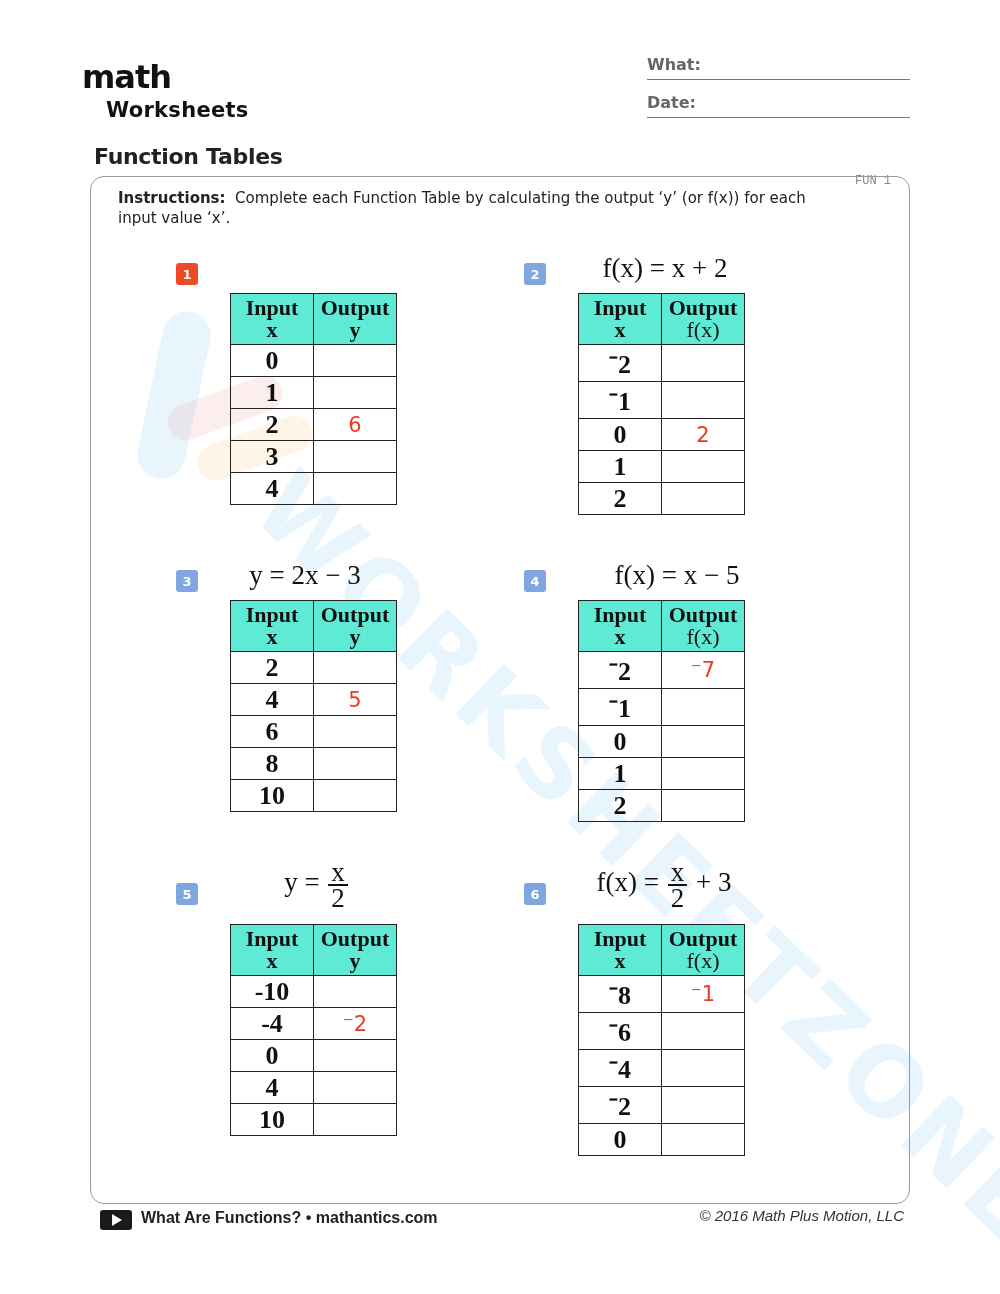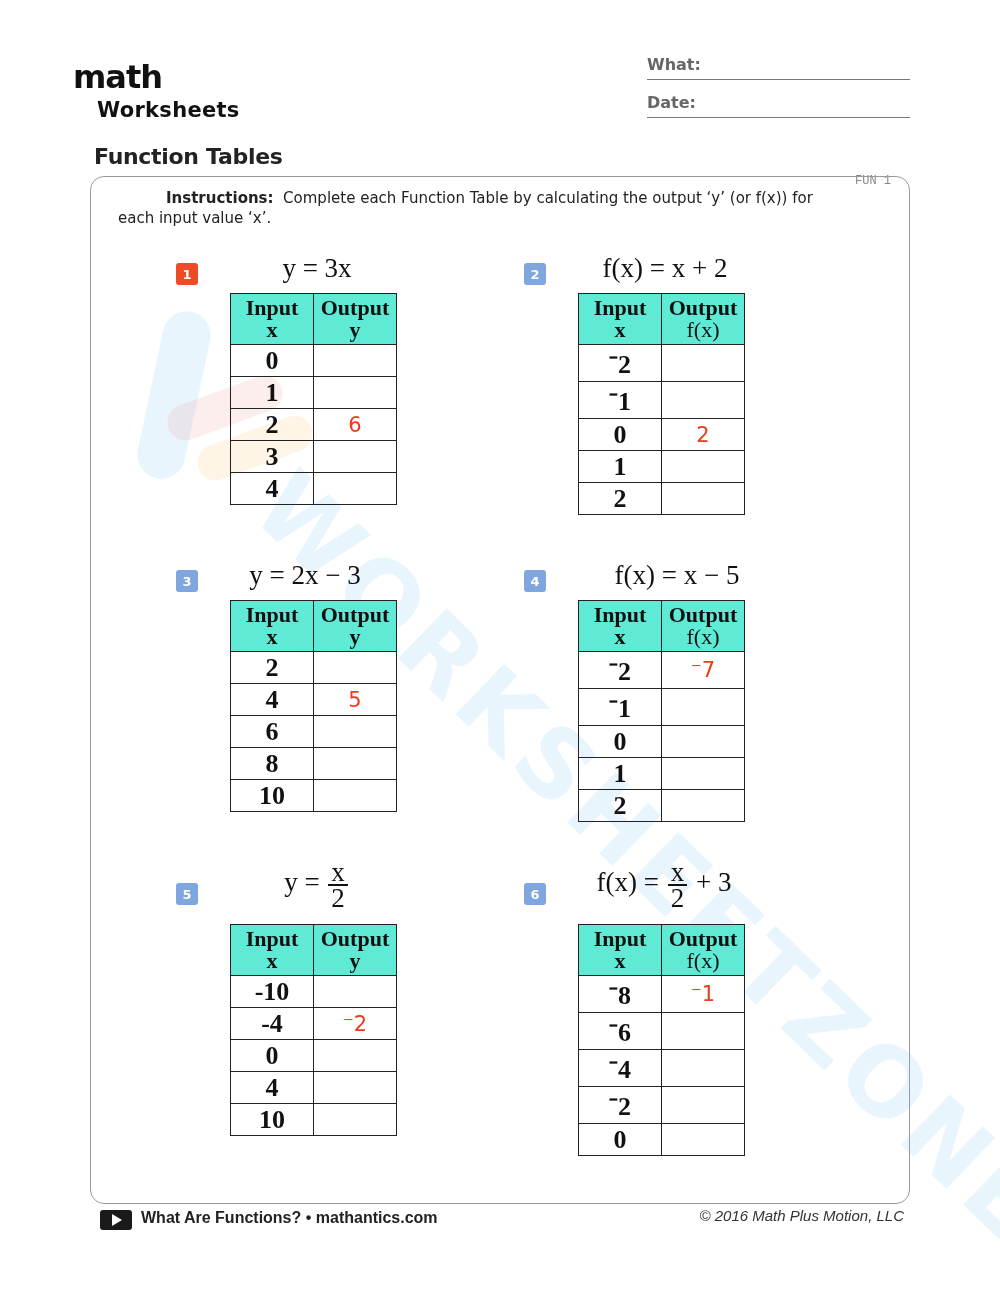--- a/index.html
+++ b/index.html
@@ -1,29 +1,29 @@
 <!DOCTYPE html>
 <html><head>
 <meta charset="utf-8">
 <style>
   html, body { margin:0; padding:0; }
   body { width:1000px; height:1294px; background:#ffffff; position:relative; overflow:hidden; font-family:"Liberation Sans", sans-serif; color:#111; }
-  .logo { position:absolute; left:71px; top:58px; width:200px; height:70px; }
+  .logo { position:absolute; left:80px; top:58px; width:200px; height:70px; }
   .logo-math { position:absolute; left:2px; top:0; font-family:"DejaVu Sans", sans-serif; font-weight:bold; font-size:32px; letter-spacing:-1px; color:#111; }
   .logo-antics { position:absolute; left:86px; top:-2px; font-family:"DejaVu Sans", sans-serif; font-weight:bold; font-size:34px; letter-spacing:-1px; }
   .logo-antics span { display:inline-block; }
   .logo-reg { font-size:9px; vertical-align:top; color:#777; }
   .logo-ws { position:absolute; left:26px; top:40px; font-family:"DejaVu Sans", sans-serif; font-weight:bold; font-size:21px; color:#111; letter-spacing:0.3px; }
   .field { position:absolute; left:647px; width:263px; border-bottom:1.5px solid #777; height:24px; }
   .field span { font-family:"DejaVu Sans", sans-serif; font-weight:bold; font-size:16px; color:#666; position:absolute; left:0; top:0; }
   .title { position:absolute; left:94px; top:144px; font-family:"DejaVu Sans", sans-serif; font-weight:bold; font-size:22px; color:#222; letter-spacing:-0.3px; }
   .code { position:absolute; left:855px; top:174px; font-family:"Liberation Mono", monospace; font-size:12px; color:#888; }
   .frame { position:absolute; left:90px; top:176px; width:820px; height:1028px; border:1.5px solid #999; border-radius:14px; box-sizing:border-box; }
   .instr { position:absolute; left:118px; top:188px; width:730px; font-family:"DejaVu Sans", sans-serif; font-size:15px; line-height:20px; color:#222; }
-  .instr b { font-weight:bold;margin-left:48px; }
+  .instr b { font-weight:bold; }
   .wm-text { position:absolute; left:310px; top:450px; transform:rotate(44deg); transform-origin:left top; font-family:"DejaVu Sans", sans-serif; font-weight:bold; font-size:96px; letter-spacing:6px; color:rgba(120,190,240,0.16); white-space:nowrap; }
   .wm-blob1 { position:absolute; left:150px; top:310px; width:48px; height:170px; background:rgba(120,190,240,0.16); border-radius:24px; transform:rotate(12deg); }
   .wm-blob2 { position:absolute; left:165px; top:390px; width:120px; height:36px; background:rgba(240,120,120,0.13); border-radius:18px; transform:rotate(-20deg); }
   .wm-blob3 { position:absolute; left:195px; top:430px; width:120px; height:36px; background:rgba(250,190,100,0.16); border-radius:18px; transform:rotate(-20deg); }
   .problem { position:absolute; width:300px; height:290px; }
   .badge { position:absolute; left:0; width:22px; height:22px; border-radius:3px; color:#fff; font-family:"DejaVu Sans", sans-serif; font-weight:bold; font-size:13px; display:flex; align-items:center; justify-content:center; }
   .eq { position:absolute; left:56px; width:170px; text-align:center; font-family:"Liberation Serif", serif; font-size:27px; color:#111; white-space:nowrap; }
   .frac { display:inline-block; vertical-align:middle; text-align:center; line-height:24px; margin:0 2px; }
   .frac .num { display:block; border-bottom:2px solid #111; padding:0 3px; }
   .frac .den { display:block; }
@@ -66,21 +66,20 @@
   <div class="wm-text">WORKSHEETZONE</div>
 </div>
 
 <div class="instr">
   <b>Instructions:</b>&nbsp;
   <span>Complete each Function Table by calculating the output ‘y’ (or f(x)) for each input value ‘x’.</span>
 </div>
 
 <div class="problem" style="left:176px; top:253px;">
   <div class="badge" style="top:10px; background:#ee4a26;">1</div>
-  <div class="eq" style="top:0;">y = 3x</div>
   <table class="ft" style="top:40px;">
     <tbody>
         <tr>
           <th>
             <span class="l1">Input</span>
             <span class="l2">x</span>
           </th>
         <th>
             <span class="l1">Output</span>
             <span class="l2">y</span>

